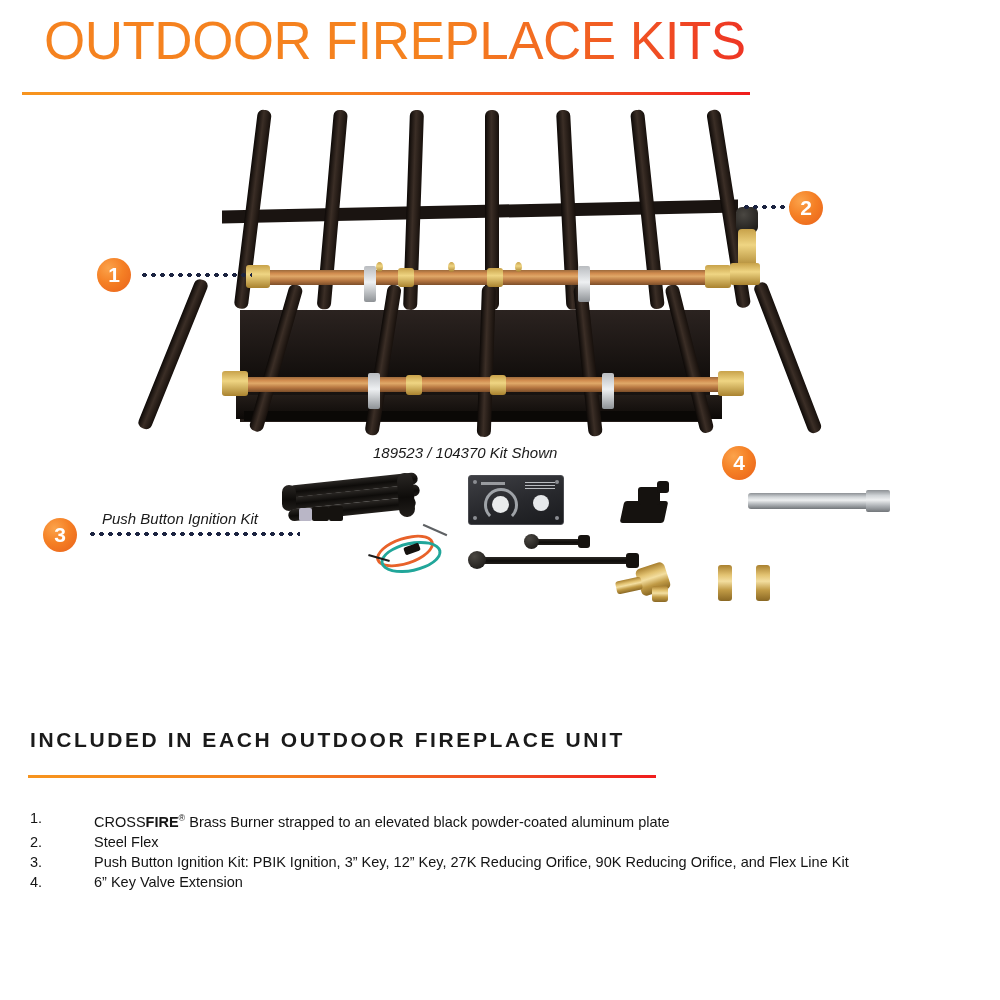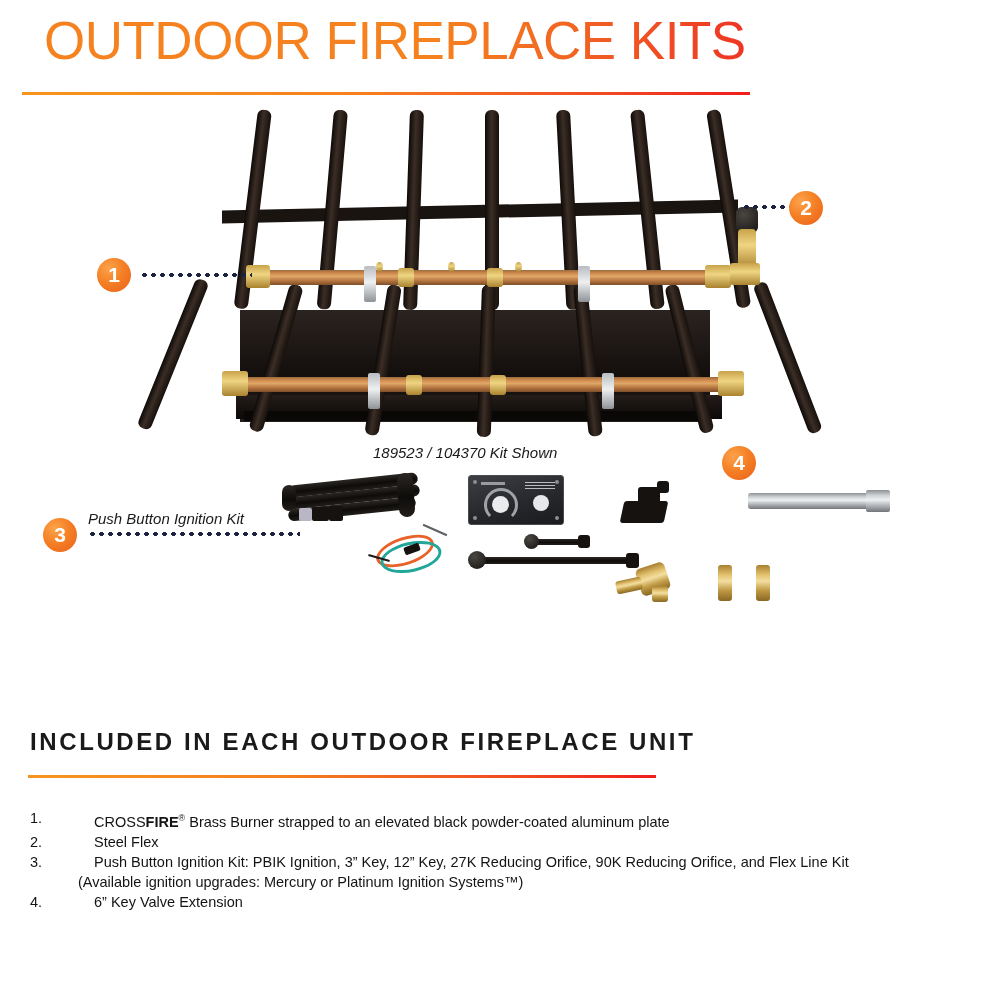--- a/index.html
+++ b/index.html
@@ -73,21 +73,21 @@
     background:linear-gradient(180deg,#a9802f 0%,#e3c372 28%,#f3deA0 45%,#c09a45 70%,#8a6824 100%);
   }
   .steelpipe{
     position:absolute; border-radius:3px;
     background:linear-gradient(180deg,#8d9195 0%,#cfd3d6 25%,#eef0f1 45%,#aeb2b6 72%,#72767a 100%);
   }
 
   
   #section-heading{
     position:absolute; left:30px; top:728px;
-    font-size:24px; font-weight:bold; letter-spacing:2.6px; color:#1a1a1a;
+    font-size:21px; font-weight:bold; letter-spacing:2.6px; color:#1a1a1a;
     font-family:"Liberation Sans", sans-serif; white-space:nowrap;
   }
   #section-rule{
     position:absolute; left:28px; top:775px; width:628px; height:3px;
     background:linear-gradient(90deg,#F7941E 0%,#F4801F 40%,#F04A23 78%,#F01D1D 100%);
   }
   #included-list{ position:absolute; left:30px; top:808px; width:940px; }
   .li-row{ display:flex; align-items:flex-start; font-size:14.5px; color:#141414; line-height:20px; }
   .li-num{ width:48px; flex:0 0 48px; }
   .li-txt{ flex:1;margin-left:16px; }
@@ -174,21 +174,21 @@
     <div class="rod" style="left:288px; top:374px; width:130px; height:12px; transform:rotate(-6deg); border-radius:8px;"></div>
     <div class="rod" style="left:284px; top:386px; width:136px; height:12px; transform:rotate(-6deg); border-radius:8px;"></div>
     <div class="rod" style="left:288px; top:398px; width:128px; height:12px; transform:rotate(-6deg); border-radius:8px;"></div>
     <div class="rod" style="left:398px; top:368px; width:16px; height:44px; border-radius:9px; transform:rotate(-4deg);"></div>
     <div class="rod" style="left:282px; top:380px; width:14px; height:26px; border-radius:8px;"></div>
     <div class="acc blk" style="left:312px; top:402px; width:17px; height:14px; border-radius:2px;"></div>
     <div class="acc" style="left:299px; top:403px; width:13px; height:13px; background:#b9b6c6; border-radius:2px;"></div>
     <div class="acc blk" style="left:329px; top:401px; width:14px; height:15px; border-radius:2px;"></div>
   </div>
 
-  <div class="photo-caption" style="left:88px; top:405px; font-size:15px;">Push Button Ignition Kit</div>
+  <div class="photo-caption" style="left:102px; top:405px; font-size:15px;">Push Button Ignition Kit</div>
   <div class="leader" style="left:88px; top:427px; width:212px;"></div>
   <div class="callout" style="left:43px; top:413px;">3</div>
 
   <div>
     <div class="acc" style="left:375px; top:432px; width:60px; height:28px; border:3px solid #E8622A; border-radius:50%; transform:rotate(-18deg);"></div>
     <div class="acc" style="left:380px; top:437px; width:62px; height:30px; border:3px solid #21A69A; border-radius:50%; transform:rotate(-12deg);"></div>
     <div class="acc" style="left:422px; top:424px; width:26px; height:2px; background:#5e6164; transform:rotate(24deg);"></div>
     <div class="acc blk" style="left:404px; top:440px; width:16px; height:8px; border-radius:2px; transform:rotate(-20deg);"></div>
     <div class="acc" style="left:368px; top:452px; width:22px; height:2px; background:#1a1a1a; transform:rotate(16deg);"></div>
   </div>
@@ -250,20 +250,19 @@
 
   <div class="li-row">
     <div class="li-num">2.</div>
     <div class="li-txt">Steel Flex</div>
   </div>
 
   <div class="li-row">
     <div class="li-num">3.</div>
     <div class="li-txt">Push Button Ignition Kit: PBIK Ignition, 3” Key, 12” Key, 27K Reducing Orifice, 90K Reducing Orifice, and Flex Line Kit</div>
   </div>
-  <div class="li-sub">(Available ignition upgrades: Mercury or Platinum Ignition Systems™)</div>
 
   <div class="li-row">
     <div class="li-num">4.</div>
     <div class="li-txt">6” Key Valve Extension</div>
   </div>
 
 </div>
 
 </body></html>

